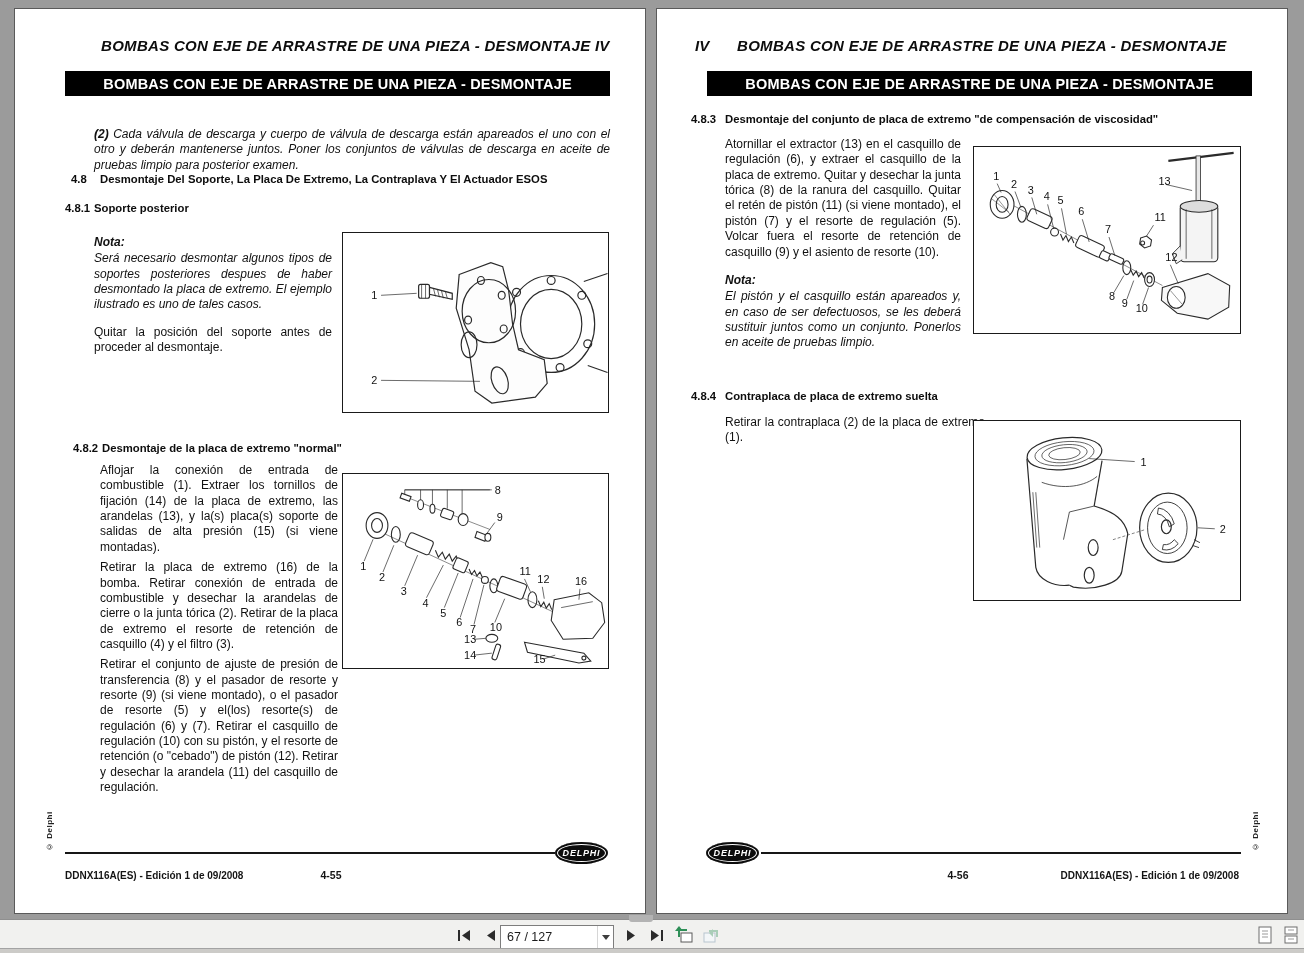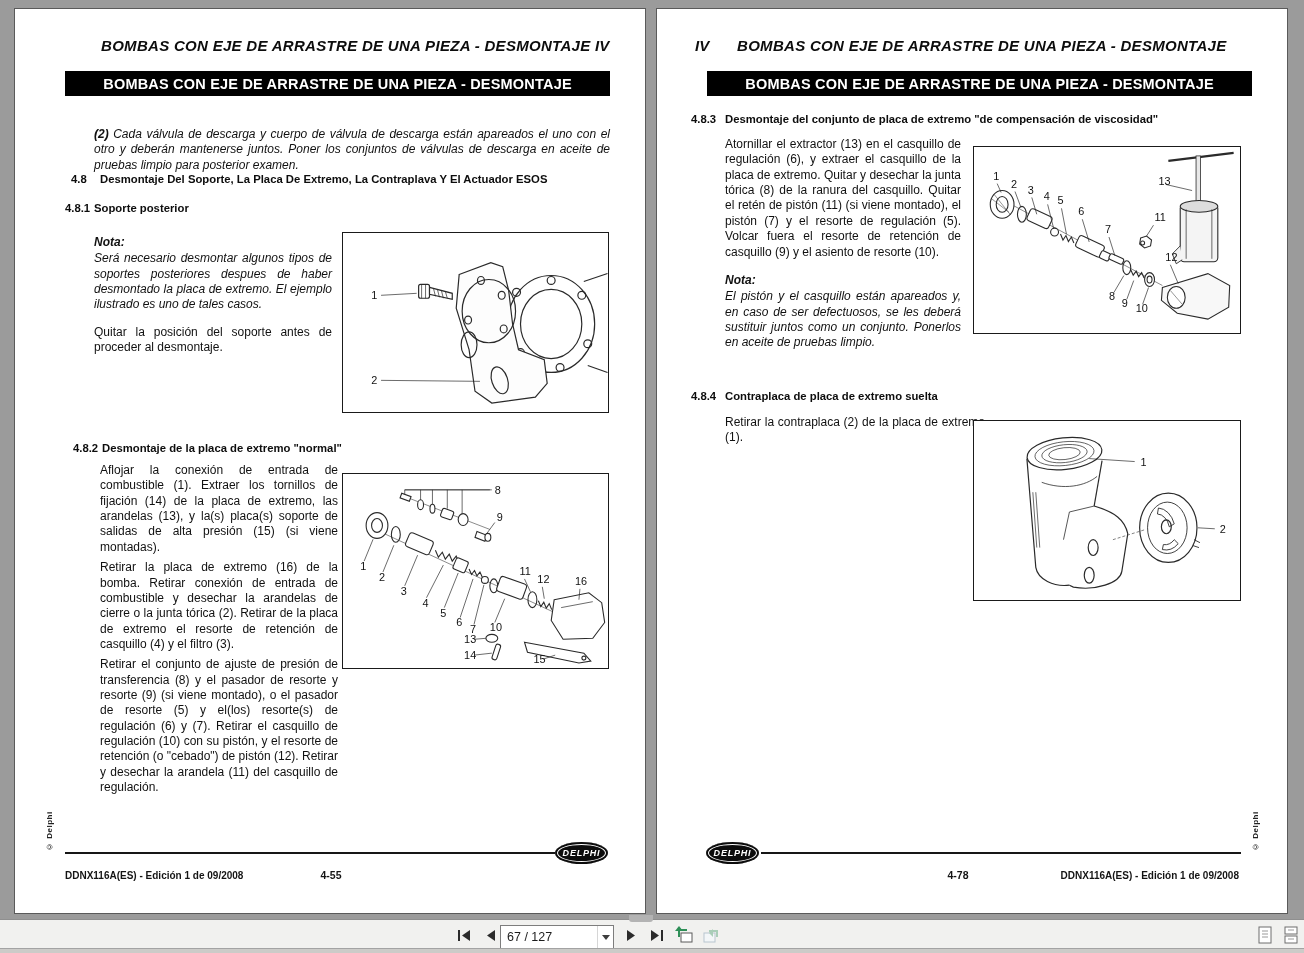--- a/index.html
+++ b/index.html
@@ -318,21 +318,21 @@
             <line x1="243" y1="109" x2="226" y2="108" stroke="#2a2a2a" stroke-width="0.7"></line>
             <text x="248" y="113">2</text>
           </g>
       </svg>
     </div>
 
     <div class="delphi-logo" style="left:49px;top:833px;">
         <span>DELPHI</span>
       </div>
     <div class="footline" style="left:104px;top:843px;width:480px;"></div>
-    <div class="foot-page" style="left:241px;top:860px;width:120px;text-align:center;">4-78</div>
+    <div class="foot-page" style="left:241px;top:860px;width:120px;text-align:center;">4-56</div>
     <div class="foot-ref" style="right:48px;top:861px;">DDNX116A(ES) - Edición 1 de 09/2008</div>
     <div class="copyright" style="left:594px;top:790px;height:52px;">© Delphi</div>
   </div>
 </div>
 
 <div class="toolbar"></div>
 <div class="tab-notch"></div>
 
 <button class="tbtn" style="left:453px;" title="">
   <svg width="16" height="13" viewBox="0 0 16 13">

